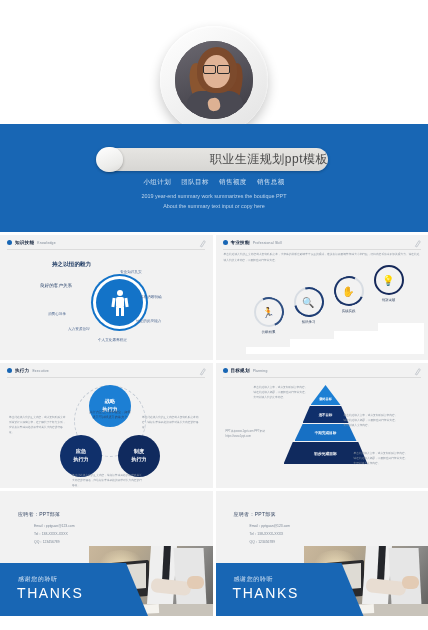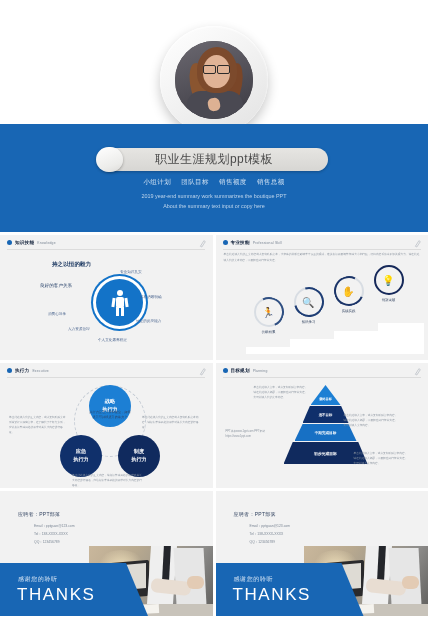--- a/index.html
+++ b/index.html
@@ -32,21 +32,21 @@
   .ph-glass::before { left:0; } .ph-glass::after { right:0; }
   .ph-body { position:absolute; left:12px; bottom:-4px; width:56px; height:32px; border-radius:14px 14px 0 0;
     background:#4a4952; }
   .ph-hand { position:absolute; left:33px; bottom:8px; width:12px; height:13px; border-radius:5px;
     background:#ddb193; transform:rotate(-12deg); }
 
   .cover-band { position:absolute; left:0; top:124px; width:428px; height:108px; background:#1866b4; }
   .title-pill { position:absolute; left:50%; top:148px; transform:translateX(-50%);
     width:228px; height:23px; border-radius:12px;
     background:linear-gradient(180deg,#e6e5e2 0%,#d7d6d3 100%);
-    box-shadow:0 1px 3px rgba(0,0,0,.25); display:flex; align-items:center; justify-content:center; }
+    box-shadow:0 1px 3px rgba(0,0,0,.25); display:flex; align-items:center; justify-content:flex-end; }
   .title-pill span { font-size:12px; color:#4a4a4a; letter-spacing:.5px; }
   .pill-knob { position:absolute; left:-4px; top:-1px; width:27px; height:25px; border-radius:13px;
     background:linear-gradient(160deg,#ffffff 0%,#ececea 70%,#dcdbd8 100%);
     box-shadow:0 1px 3px rgba(0,0,0,.3); }
 
   .cover-keys { position:absolute; left:0; top:178px; width:428px; text-align:center;
     font-size:6.5px; color:#cfe0f2; letter-spacing:.4px; }
   .cover-keys span { margin:0 4px; }
   .cover-sub { position:absolute; left:0; top:191px; width:428px; text-align:center;
     font-size:5.4px; color:#bcd4ec; line-height:1.85; }
@@ -122,21 +122,21 @@
   .tp-tie { position:absolute; left:74px; top:0; width:7px; height:34px; background:#24262b; transform:skewX(-3deg); }
   .tp-arm { position:absolute; left:62px; top:34px; width:40px; height:14px; background:#e8ddd2; border-radius:6px;
     transform:rotate(6deg); }
   .tp-hand { position:absolute; left:98px; top:30px; width:17px; height:13px; background:#e3cbb4; border-radius:6px; }
   .tp-desk { position:absolute; left:0; bottom:0; width:124px; height:12px; background:#c8c3ba; }
   .tp-paper { position:absolute; left:30px; bottom:2px; width:40px; height:9px; background:#f5f3ee; transform:rotate(-3deg); }
 
   .th-band { position:absolute; left:0; bottom:0; width:148px; height:53px; background:#1866b4;
     clip-path:polygon(0 0, 126px 0, 148px 100%, 0 100%); }
   .th-cn { position:absolute; left:18px; top:12px; font-size:6px; color:#dbe8f6; letter-spacing:.6px; }
-  .th-en { position:absolute; left:17px; top:22px; font-size:17px; color:#ffffff; letter-spacing:1.6px; }
+  .th-en { position:absolute; left:17px; top:22px; font-size:14px; color:#ffffff; letter-spacing:1.6px; }
 </style>
 </head>
 <body>
 
 <div class="page">
 
   <div class="cover">
     <div class="cover-photo-wrap">
       <div class="cover-photo">
         <div class="ph-bg"></div>

